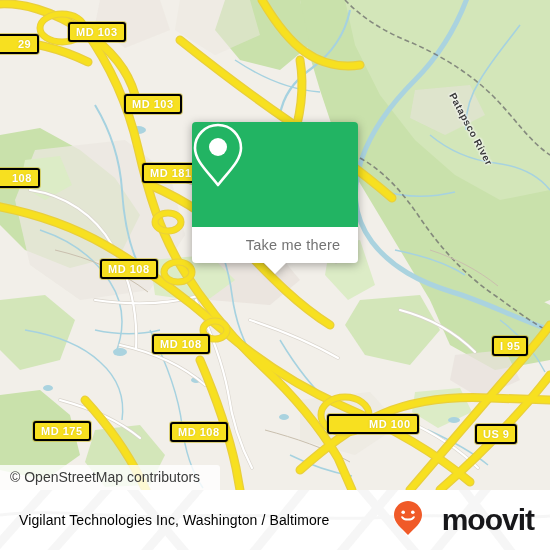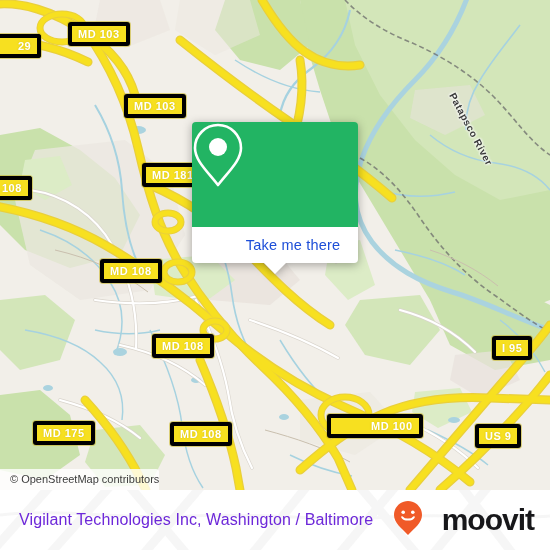--- a/index.html
+++ b/index.html
@@ -14,21 +14,21 @@
   #map{
     position:absolute;left:0;top:0;width:550px;height:490px;
     background:#f2efe9;overflow:hidden;
   }
   #map svg{position:absolute;left:0;top:0;}
 
   
   .shield{
     position:absolute;
     background:#f7e020;
-    border:4px solid #000000;
+    border:2px solid #000000;
     border-radius:3px;
     color:#ffffff;
     font-size:11px;
     font-weight:bold;
     letter-spacing:.5px;
     line-height:16px;
     height:16px;
     padding:0 6px;
     white-space:nowrap;
     text-shadow:0 0 2px rgba(150,130,0,.35);
@@ -61,59 +61,59 @@
   }
   #popup-head svg{display:block;}
   #popup-foot{
     background:#ffffff;
     height:36px;
     border-radius:0 0 4px 4px;
     display:flex;align-items:center;justify-content:center;
     position:relative;
   }
   #popup-foot span{
-    font-size:14.5px;color:#1d4ed8;letter-spacing:.2px;margin-left:36px;
+    font-size:14.5px;color:#737373;letter-spacing:.2px;margin-left:36px;
   }
   #popup-tail{
     position:absolute;left:50%;top:100%;
     transform:translateX(-50%);
     width:0;height:0;
     border-left:11px solid transparent;
     border-right:11px solid transparent;
     border-top:11px solid #ffffff;
   }
 
   
   #attribution{
     position:absolute;left:0;bottom:0;
     background:rgba(255,255,255,.80);
-    padding:4px 0 5px 10px;
-    font-size:11px;
+    padding:4px 20px 5px 10px;
+    font-size:14px;
     color:#3c3c3c;
     border-radius:0 3px 0 0;
     white-space:nowrap;
   }
 
   
   #footer{
     position:absolute;left:0;top:490px;
     width:550px;height:60px;
     background:#ffffff;
     display:flex;align-items:center;
     overflow:hidden;
   }
   #footer-watermark{
     position:absolute;left:0;top:0;width:100%;height:100%;
     opacity:.55;pointer-events:none;
   }
   #footer-title{
     position:relative;
     margin-left:19px;
-    font-size:16px;
-    color:#6d28d9;
+    font-size:14px;
+    color:#000000;
     white-space:nowrap;
     letter-spacing:.1px;
   }
   #brand{
     position:absolute;right:16px;top:50%;
     transform:translateY(-50%);
     display:flex;align-items:center;gap:20px;
   }
   #brand-text{
     font-size:30px;
@@ -302,21 +302,21 @@
         <ellipse cx="178" cy="272" rx="14" ry="10"></ellipse>
         <ellipse cx="345" cy="415" rx="24" ry="18"></ellipse>
         <ellipse cx="215" cy="330" rx="12" ry="9"></ellipse>
       </g>
     </svg>
 
     <div class="shield" style="left:0px;top:34px;padding-left:18px;border-left:none;border-radius:0 3px 3px 0;">29</div>
     <div class="shield" style="left:68px;top:22px;">MD 103</div>
     <div class="shield" style="left:124px;top:94px;">MD 103</div>
     <div class="shield" style="left:142px;top:163px;">MD 181</div>
-    <div class="shield" style="left:0px;top:176px;padding-left:2px;border-left:none;border-radius:0 3px 3px 0;">108</div>
+    <div class="shield" style="left:0px;top:168px;padding-left:12px;border-left:none;border-radius:0 3px 3px 0;">108</div>
     <div class="shield" style="left:100px;top:259px;">MD 108</div>
     <div class="shield" style="left:152px;top:334px;">MD 108</div>
     <div class="shield" style="left:33px;top:408px;margin-top:13px;">MD 175</div>
     <div class="shield" style="left:170px;top:422px;">MD 108</div>
     <div class="shield" style="left:327px;top:414px;padding-left:40px;">MD 100</div>
     <div class="shield" style="left:464px;top:336px;margin-left:28px;">I 95</div>
     <div class="shield" style="left:475px;top:424px;">US 9</div>
 
     <div class="river-label" style="left:452px;top:88px;transform:rotate(62deg);transform-origin:left center;">Patapsco River</div>
 

